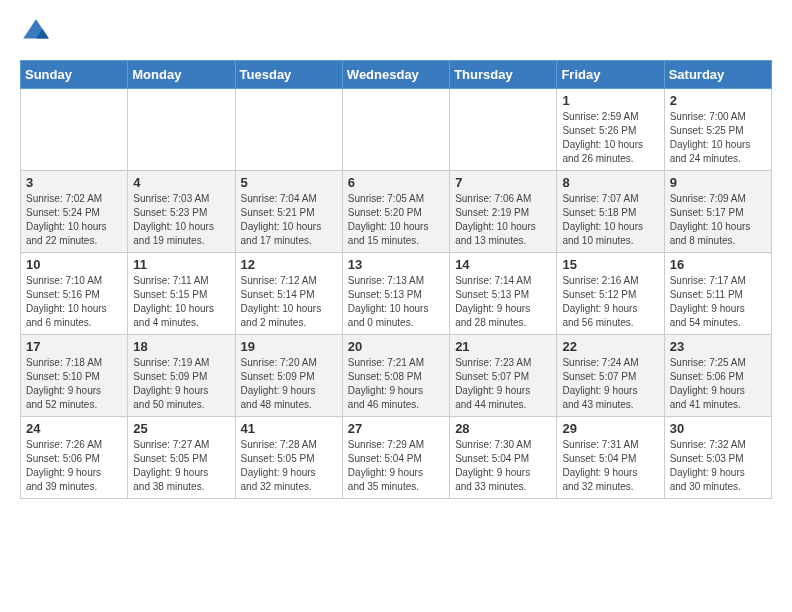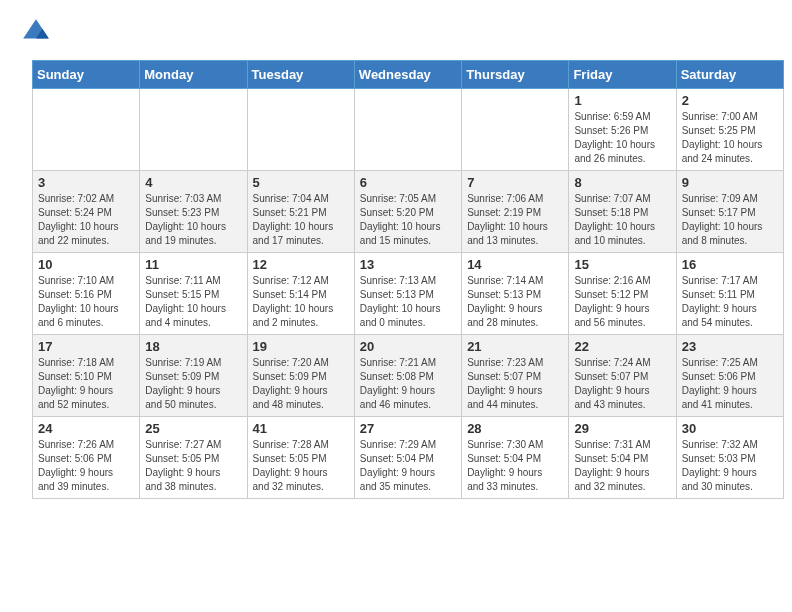--- a/index.html
+++ b/index.html
@@ -37,21 +37,20 @@
       color: #333;
     }
     .location {
       font-size: 14px;
       color: #555;
     }
     table {
       width: 100%;
       border-collapse: collapse;
       table-layout: fixed;
-      margin-left: 12px;
     }
     thead th {
       background-color: #3a7abf;
       color: #fff;
       padding: 6px 4px;
       font-size: 13px;
       font-weight: bold;
       text-align: left;
       border: 1px solid #5a9fd4;
     }
@@ -117,21 +116,21 @@
     </thead>
     <tbody id="calendar-body">
     <tr>
           <td class="empty-cell"></td>
           <td class="empty-cell"></td>
           <td class="empty-cell"></td>
           <td class="empty-cell"></td>
           <td class="empty-cell"></td>
           <td>
             <div class="day-number">1</div>
-            <div class="day-info">Sunrise: 6:59 AM</div>
+            <div class="day-info">Sunrise: 2:59 AM</div>
             <div class="day-info">Sunset: 5:26 PM</div>
             <div class="day-info">Daylight: 10 hours</div>
             <div class="day-info">and 26 minutes.</div>
           </td>
           <td>
             <div class="day-number">2</div>
             <div class="day-info">Sunrise: 7:00 AM</div>
             <div class="day-info">Sunset: 5:25 PM</div>
             <div class="day-info">Daylight: 10 hours</div>
             <div class="day-info">and 24 minutes.</div>

